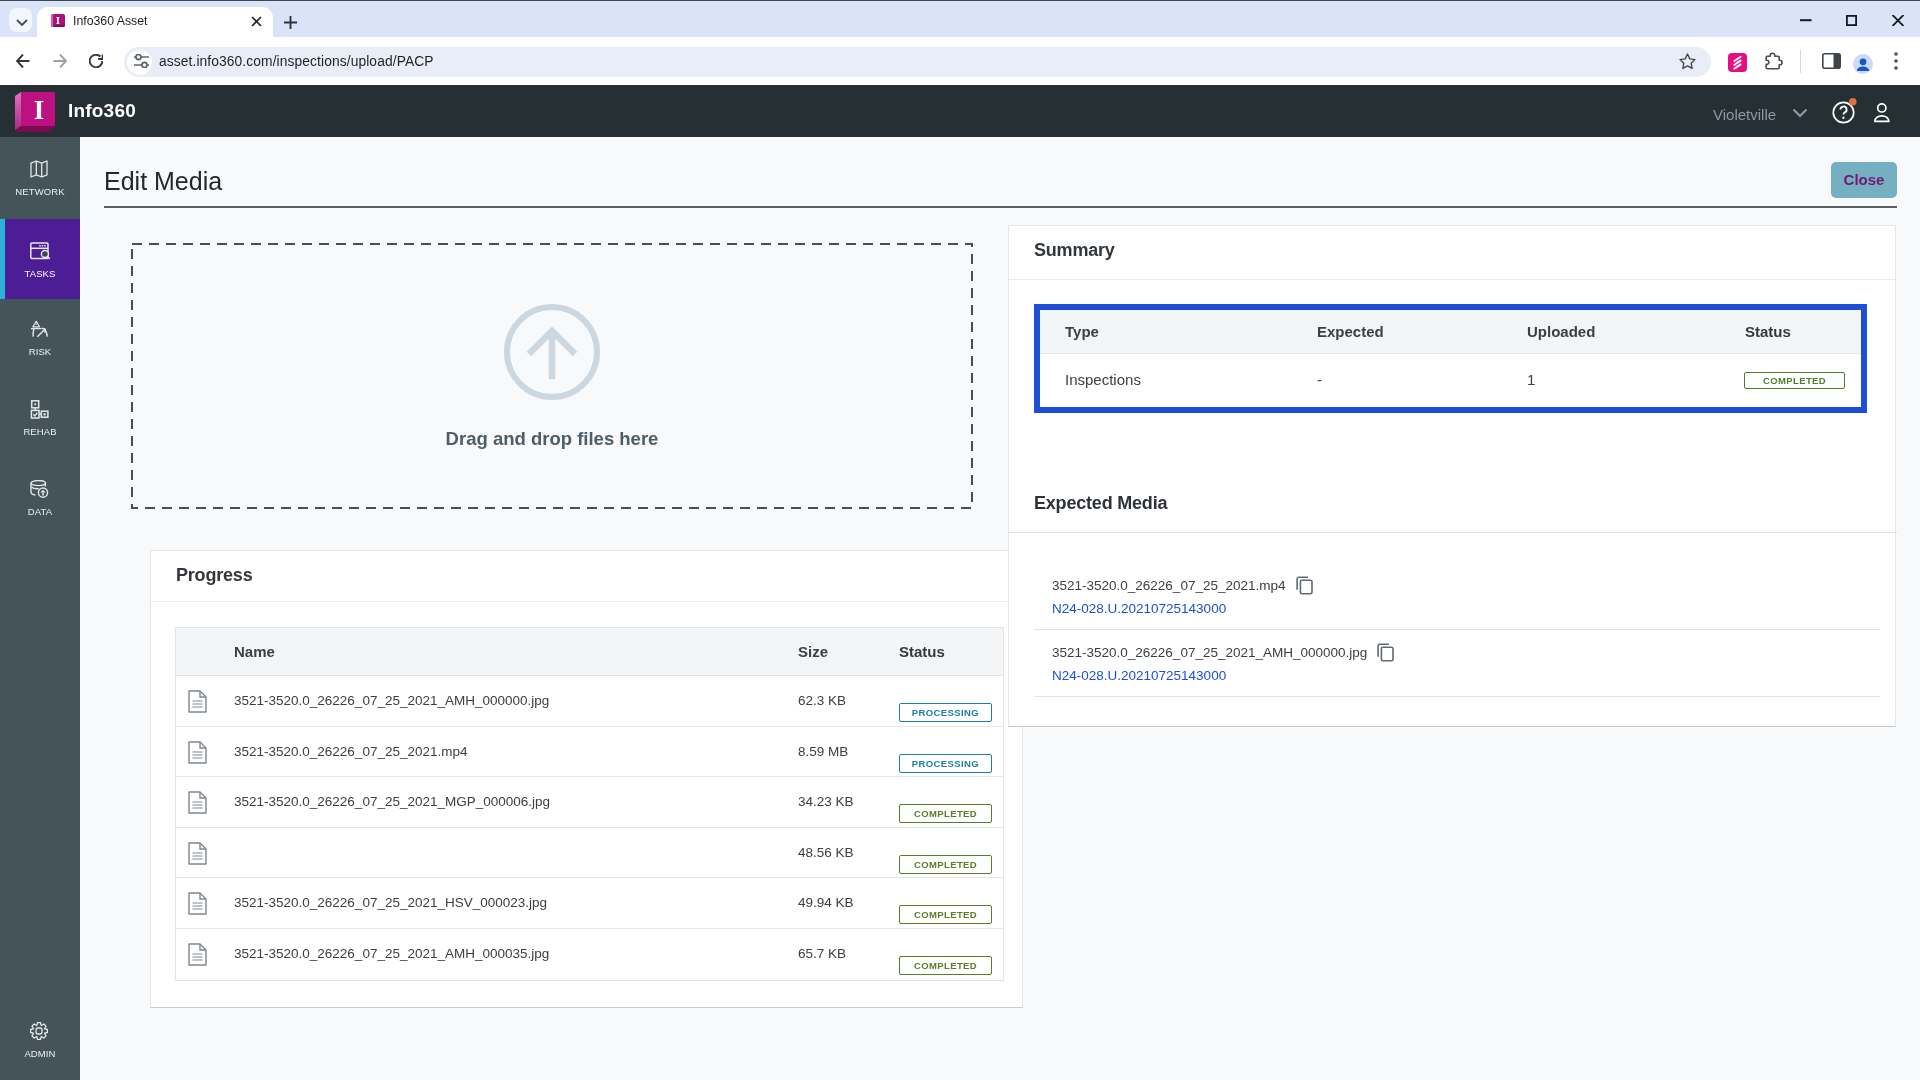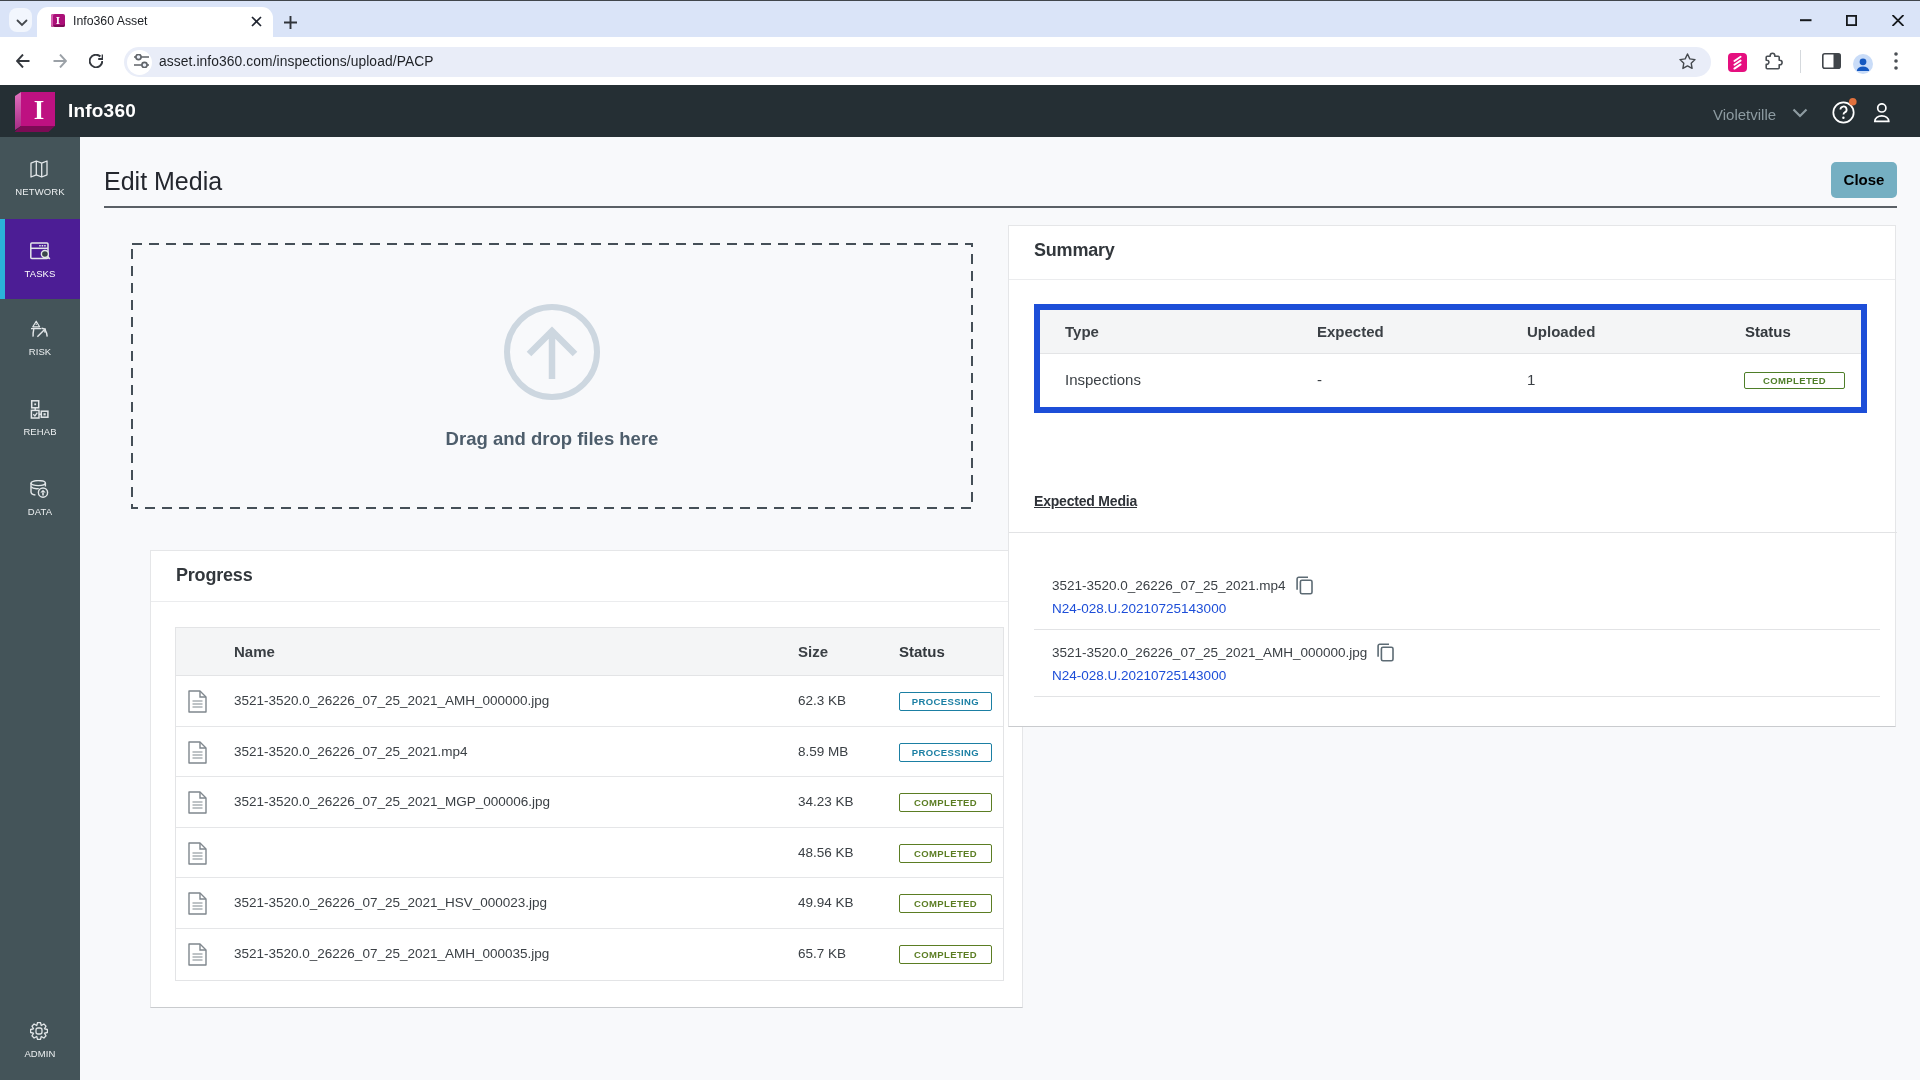--- a/index.html
+++ b/index.html
@@ -32,61 +32,61 @@
   #sidebar { left:0; top:137px; width:80px; height:943px; background:#445459; }
   .sbitem { position:absolute; left:0; width:80px; height:80px; text-align:center; }
   .sbitem .lbl { position:absolute; top:49px; width:100%; font-size:9.5px; color:#edf0f1; letter-spacing:0.1px; }
   .sbitem svg { position:absolute; left:30px; top:23px; }
   #sb-tasks { background:#4c1d95; }
   #sb-accent { left:0px; top:219px; width:5px; height:80px; background:#2bb2d9; }
 
   
   #pagetitle { left:104px; top:167px; font-size:25px; color:#24272e; }
   #closebtn { left:1831px; top:162px; width:66px; height:36px; background:#75afc2; border-radius:5px;
-              color:#000000; font-size:15px; font-weight:700; text-align:center; line-height:36px; }
+              color:#701a75; font-size:15px; font-weight:700; text-align:center; line-height:36px; }
   #titlerule { left:104px; top:206px; width:1793px; height:1.5px; background:#5a6066; }
 
   #dropzone { left:131px; top:243px; width:842px; height:266px; }
   #droptext { left:131px; top:428px; width:842px; text-align:center; font-size:18.5px; font-weight:700; color:#4d5d6b; }
 
   .card { background:#ffffff; border:1px solid #e5e6e8; border-bottom-color:#c9cbce; }
   .cardhead { position:absolute; left:25px; top:14px; font-size:18px; font-weight:700; color:#32373c; letter-spacing:-0.2px; }
   .carddiv { position:absolute; left:0; width:100%; height:1px; background:#ebecee; }
 
   #progresscard { left:115px; top:550px; width:873px; height:458px;margin-left:35px; }
   #ptable { position:absolute; left:24px; top:76px; width:829px; border:1px solid #e3e4e6; }
   .prow { position:relative; height:50.6px; border-bottom:1px solid #e5e6e8; background:#fff; }
   .prow:last-child { border-bottom:none; }
   #phead { height:48px; background:#f4f5f6; border-bottom:1px solid #e3e4e6; font-weight:700; color:#33383d; }
   .cname { position:absolute; left:58px; top:0; line-height:50px; font-size:13.5px; color:#3b4045; }
   .csize { position:absolute; left:622px; top:0; line-height:50px; font-size:13.5px; color:#3b4045; }
   .cstat { position:absolute; left:723px; top:0; line-height:50px; font-size:14.5px; color:#33383d; }
   #phead .cname, #phead .csize, #phead .cstat { line-height:47px; font-size:15px; }
   .ficon { position:absolute; left:12px; top:14px; }
-  .chip { position:absolute; left:723px; top:16px; width:93px; height:19px; border-radius:2px; border:1px solid;
+  .chip { position:absolute; left:723px; top:27px; width:93px; height:19px; border-radius:2px; border:1px solid;
           font-size:9.5px; font-weight:700; letter-spacing:0.4px; text-align:center; line-height:17px; }
   .chip.proc { color:#1b7fa3; border-color:#1b7fa3; }
   .chip.comp { color:#5b7d23; border-color:#5b7d23; }
 
   #summarycard { left:1008px; top:225px; width:888px; height:502px; }
   #stable { position:absolute; left:25px; top:78px; width:833px; border:6px solid #1d4ed8; }
   .srow { position:relative; height:53px; border-bottom:1px solid #e5e6e8; background:#fff; }
   .srow:last-child { border-bottom:none; }
   #shead { height:44px; background:#f4f5f6; border-bottom:1px solid #e3e4e6; font-weight:700; color:#33383d; }
   .sc1 { position:absolute; left:25px; top:0; line-height:52px; font-size:15px; color:#3b4045; }
   .sc2 { position:absolute; left:277px; top:0; line-height:52px; font-size:15px; color:#3b4045; }
   .sc3 { position:absolute; left:487px; top:0; line-height:52px; font-size:15px; color:#3b4045; }
   .sc4 { position:absolute; left:705px; top:0; line-height:52px; font-size:15px; color:#33383d; }
   #shead .sc1, #shead .sc2, #shead .sc3, #shead .sc4 { line-height:43px; }
   .chip2 { position:absolute; left:704px; top:18px; width:101px; height:17px; border-radius:2px; border:1px solid;
            font-size:9.5px; font-weight:700; letter-spacing:0.4px; text-align:center; line-height:15px; }
   .chip2.comp { color:#4e7e28; border-color:#4e7e28; }
   .chip2.miss { color:#a4711c; border-color:#a4711c; }
 
-  #emtitle { position:absolute; left:25px; top:267px; font-size:14px; font-weight:700; color:#2e3238; letter-spacing:-0.2px;text-decoration:underline; }
+  #emtitle { position:absolute; left:25px; top:267px; font-size:18px; font-weight:700; color:#2e3238; letter-spacing:-0.2px; }
   .emdiv { position:absolute; height:1px; background:#e2e3e5; }
   .emtitle1 { position:absolute; font-size:13.5px; color:#3a3f44; }
   .emsub { position:absolute; font-size:13.5px; color:#1d4ed8; }
 </style>
 </head>
 <body>
 <div id="page">
 
   <div id="tabstrip" class="abs"></div>
   <div id="caretbtn" class="abs"></div>

